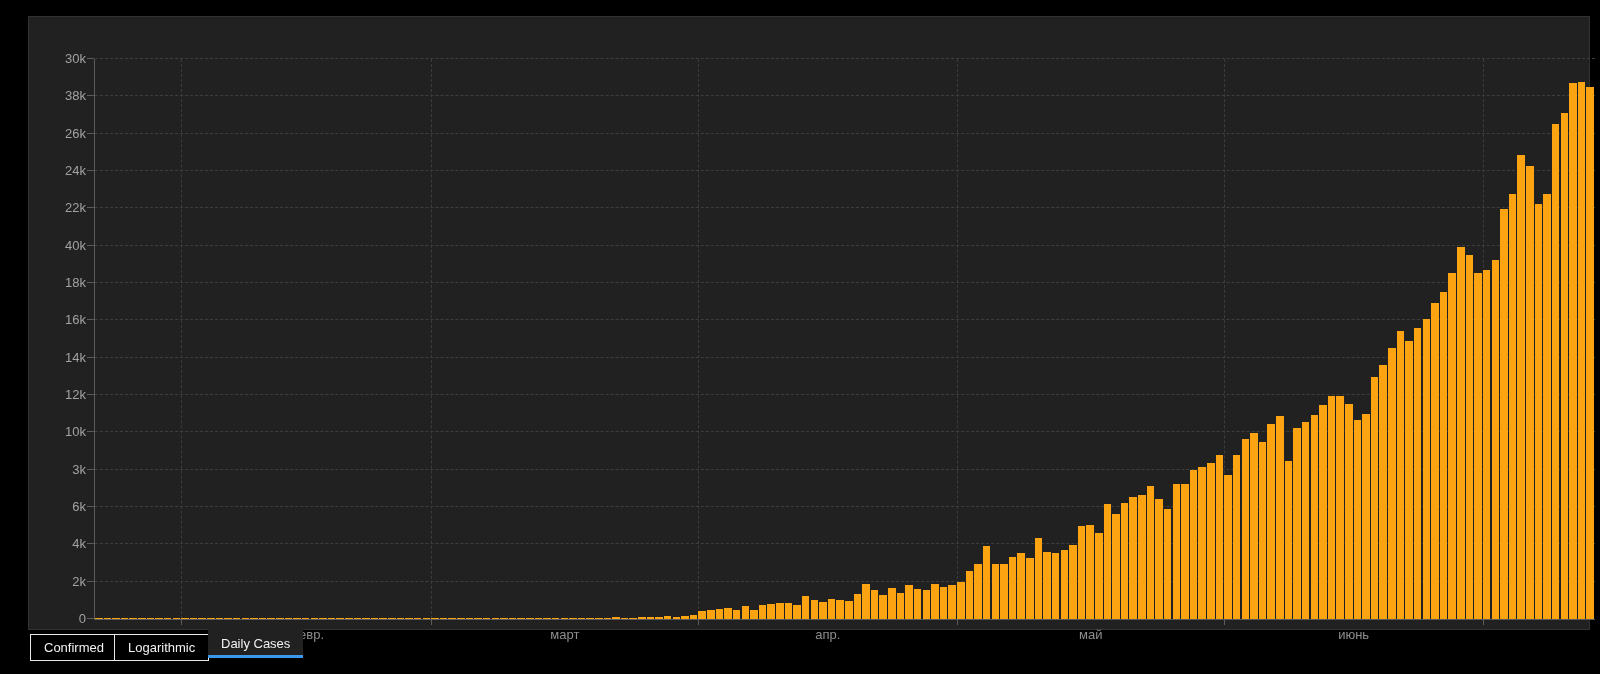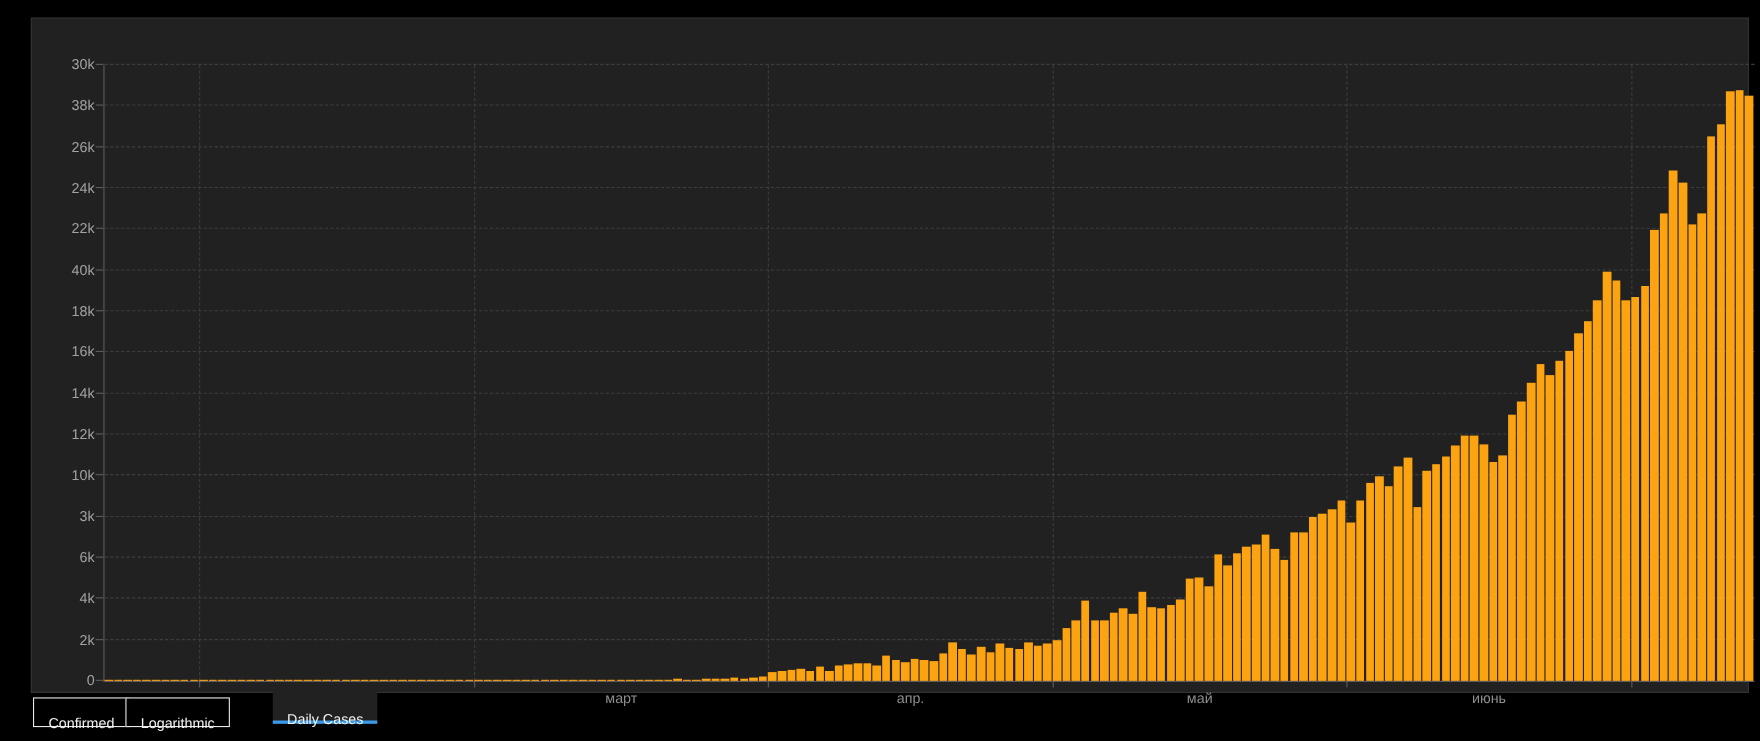--- a/index.html
+++ b/index.html
@@ -11,25 +11,25 @@
     border-left:1px solid #5c5c5c;border-bottom:1px solid #5c5c5c;}
   .hgrid{position:absolute;left:0;width:1500px;height:0;border-top:1px dashed #3e3e3e;}
   .vgrid{position:absolute;top:0;height:560px;width:0;border-left:1px dashed #3c3c3c;}
   .y-tick{position:absolute;left:-8px;width:7px;height:0;border-top:1px solid #5c5c5c;}
   .x-tick{position:absolute;top:560px;width:1px;height:6px;background:#5c5c5c;}
   .y-label{position:absolute;left:-54px;width:45px;text-align:right;
     color:#a2a2a2;font-size:13px;line-height:16px;}
   .month-label{position:absolute;top:568px;transform:translateX(-50%);
     color:#8d8d8d;font-size:13px;white-space:nowrap;}
   .bar{position:absolute;bottom:0;background:#fca311;}
-  .tab{position:absolute;top:634px;height:27px;line-height:25px;padding:10px 13px;
+  .tab{position:absolute;top:634px;height:27px;line-height:25px;padding:0 13px;
     color:#f2f2f2;font-size:13px;box-sizing:border-box;white-space:nowrap;cursor:pointer;}
   .tab-box{border:1px solid #e9e9e9;background:#000;}
   #tab-daily-cases{top:629px;height:29px;line-height:29px;background:#212121;
-    border-bottom:3px solid #3a99e8;margin-left:40px;}
+    border-bottom:3px solid #3a99e8;}
   #tab-confirmed{left:30px;}
   #tab-logarithmic{left:114px;}
   #tab-daily-cases{left:208px;}
 </style>
 </head>
 <body>
 
 <div id="stage">
   <div id="chart-panel">
     <div id="plot-area">

